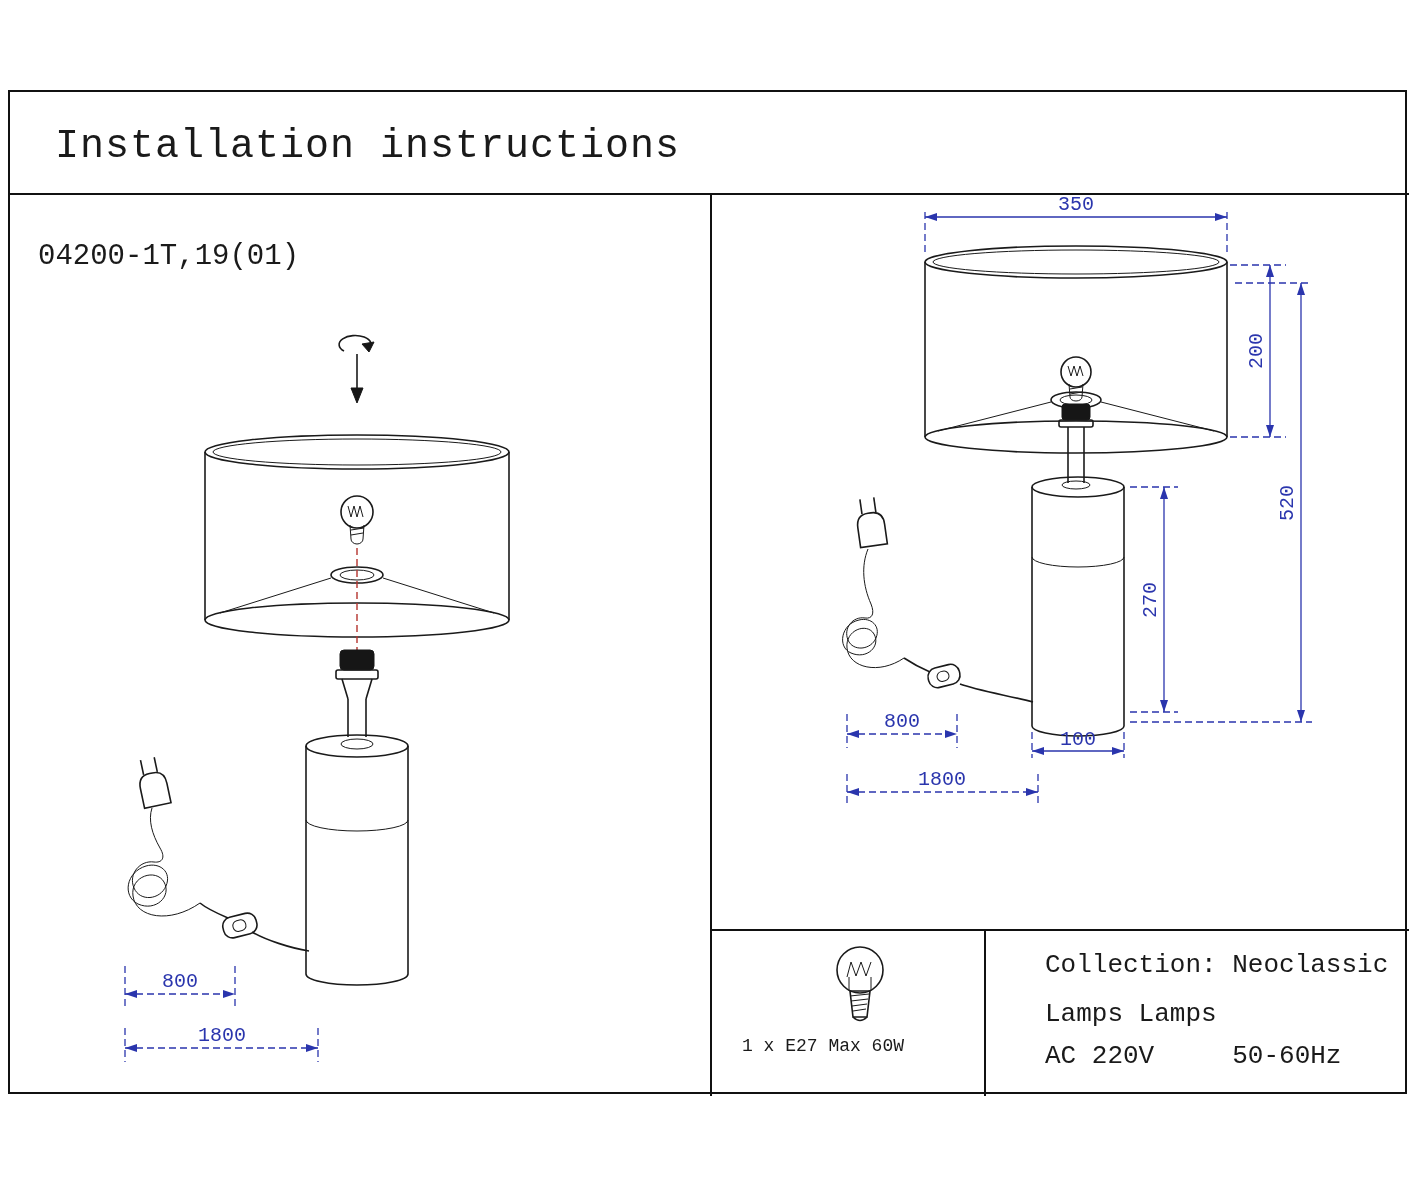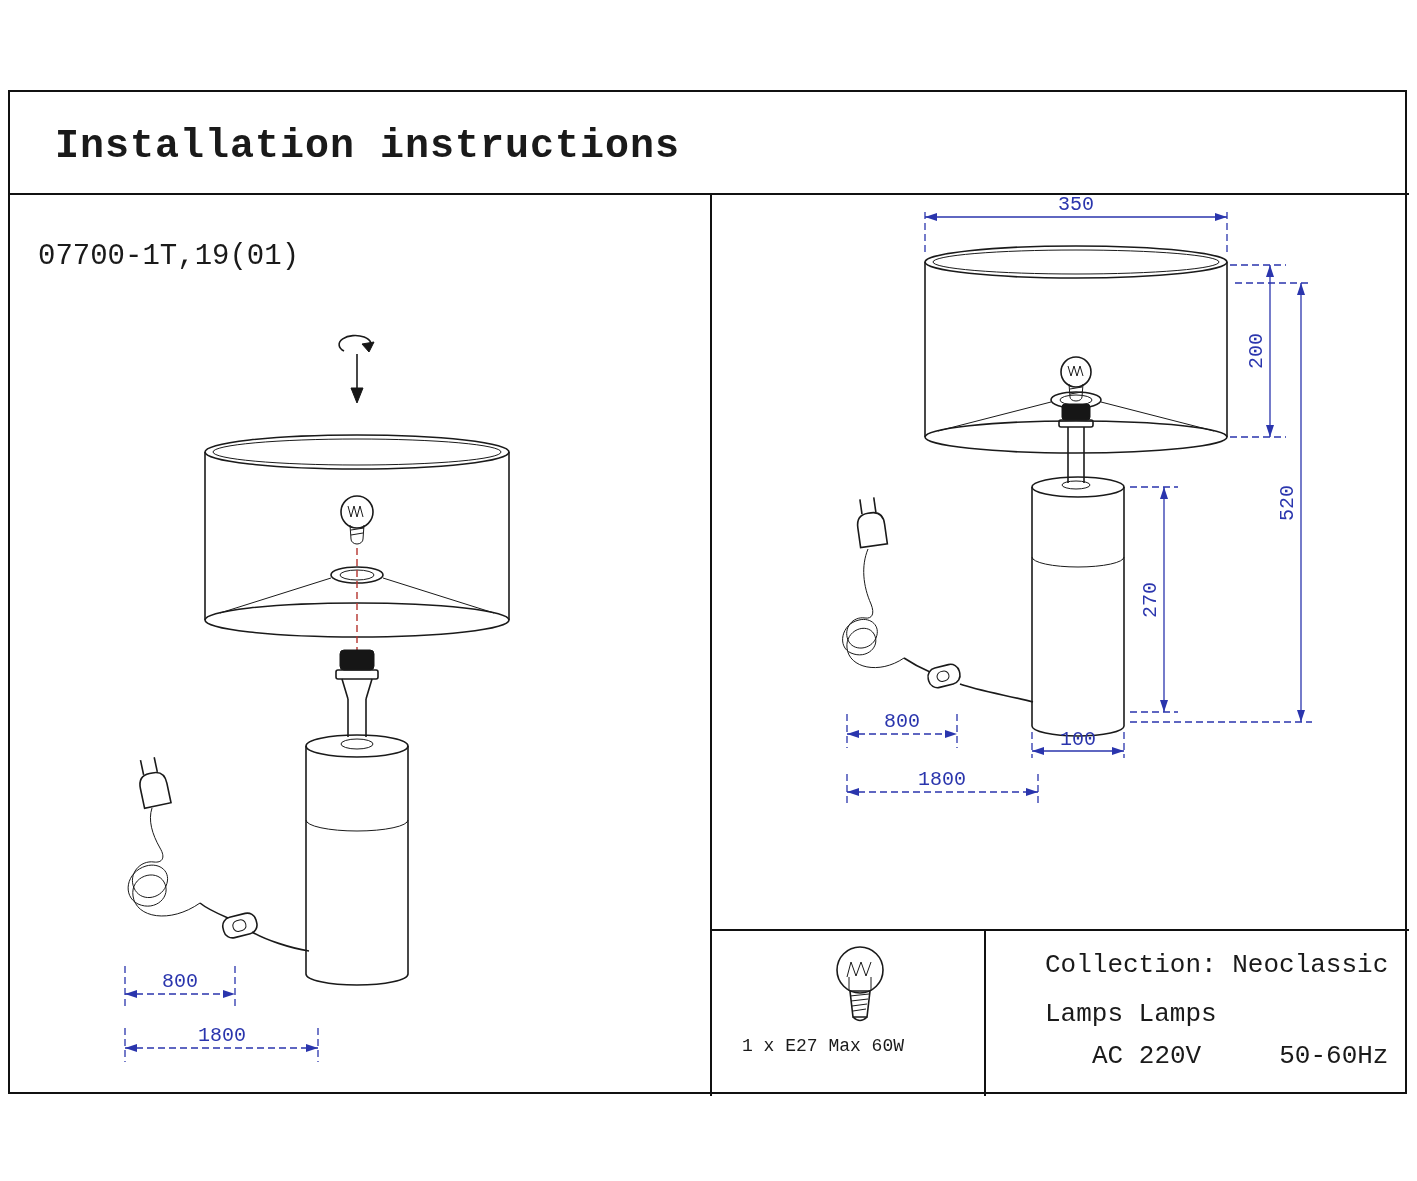--- a/index.html
+++ b/index.html
@@ -3,27 +3,27 @@
 <meta charset="utf-8">
 <style>
   html,body{margin:0;padding:0;background:#ffffff;}
   body{width:1417px;height:1181px;position:relative;font-family:"Liberation Mono","DejaVu Sans Mono",monospace;color:#1a1a1a;}
   .abs{position:absolute;}
   #frame{left:8px;top:90px;width:1399px;height:1004px;border:2px solid #111;box-sizing:border-box;}
   #title-underline{left:8px;top:193px;width:1401px;height:0;border-top:2px solid #111;}
   #main-divider{left:710px;top:193px;width:0;height:903px;border-left:2px solid #111;}
   #spec-topline{left:710px;top:929px;width:699px;height:0;border-top:2px solid #111;}
   #spec-divider{left:984px;top:929px;width:0;height:167px;border-left:2px solid #111;}
-  #page-title{left:55px;top:103px;width:900px;height:88px;line-height:88px;font-size:40px;letter-spacing:1px;font-weight:bold;}
+  #page-title{left:55px;top:103px;width:900px;height:88px;line-height:88px;font-size:40px;letter-spacing:1px;}
   #model-number{left:38px;top:240px;font-size:29px;}
   #bulb-spec-text{left:742px;top:1036px;font-size:18px;white-space:pre;}
   .spec-line{left:1045px;font-size:26px;white-space:pre;text-align:center;}
   #spec-collection{top:950px;}
   #spec-category{top:999px;}
-  #spec-power{top:1041px;margin-left:47px;}
+  #spec-power{top:1041px;}
   svg{position:absolute;overflow:visible;}
   #left-drawing{left:8px;top:195px;}
   #right-drawing{left:710px;top:195px;}
   #bulb-icon-svg{left:790px;top:936px;}
   svg text{font-family:"Liberation Mono","DejaVu Sans Mono",monospace;font-size:20px;fill:#2a35ad;stroke:none;}
   .ink{fill:none;stroke:#1a1a1a;stroke-width:1.6;}
   .thin{fill:none;stroke:#1a1a1a;stroke-width:1;}
   .dim{stroke:#2a35ad;stroke-width:1.3;fill:none;}
   .dimdash{stroke:#2a35ad;stroke-width:1.3;fill:none;stroke-dasharray:7 4;}
   .dimarrow{fill:#2a35ad;stroke:none;}
@@ -33,21 +33,21 @@
 </head>
 <body>
 
 <div class="abs" id="frame"></div>
 <div class="abs" id="title-underline"></div>
 <div class="abs" id="main-divider"></div>
 <div class="abs" id="spec-topline"></div>
 <div class="abs" id="spec-divider"></div>
 
 <div class="abs" id="page-title">Installation instructions</div>
-<div class="abs" id="model-number">07700-1T,19(01)</div>
+<div class="abs" id="model-number">04200-1T,19(01)</div>
 <div class="abs" id="bulb-spec-text">1 x E27 Max 60W</div>
 <div class="abs spec-line" id="spec-collection">Collection: Neoclassic</div>
 <div class="abs spec-line" id="spec-category">Lamps Lamps</div>
 <div class="abs spec-line" id="spec-power">AC 220V     50-60Hz</div>
 
 <svg id="left-drawing" width="702" height="901" viewBox="8 195 702 901">
 
   <g>
     <path class="ink" d="M 369 349 A 16 9 0 1 0 344 351"></path>
     <polygon class="blackfill" points="369,352 362,344 374,342"></polygon>

